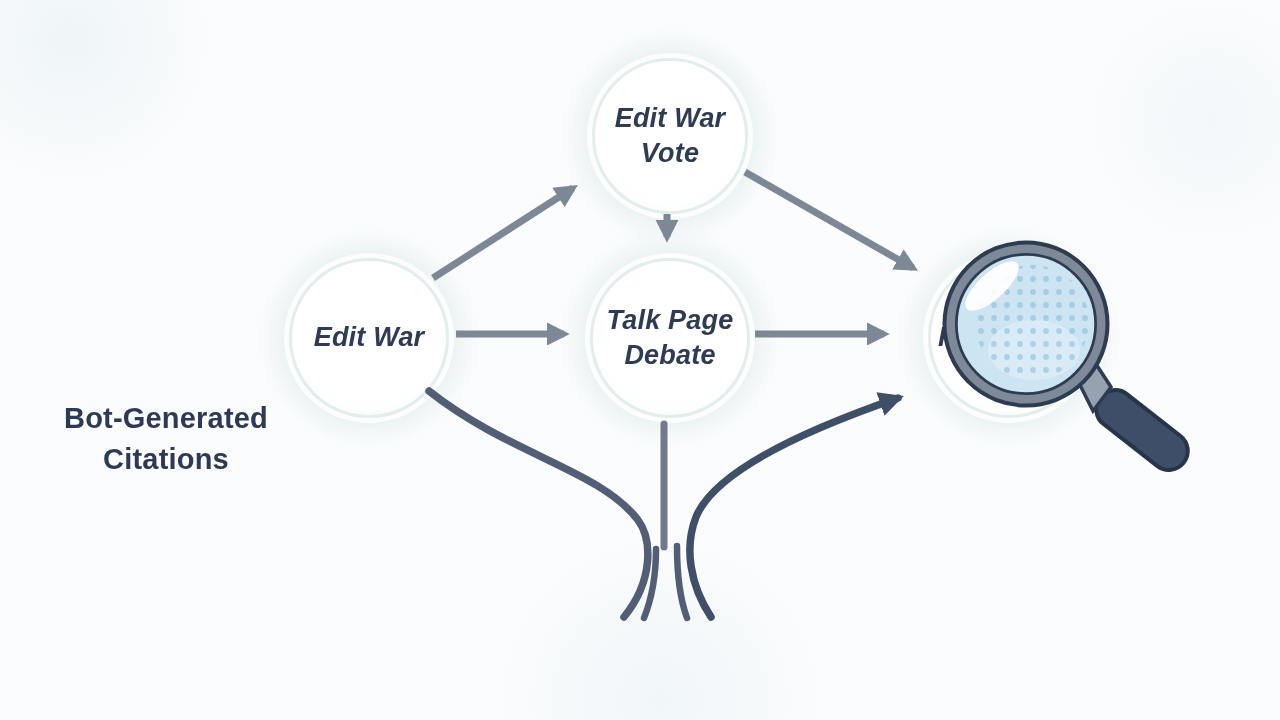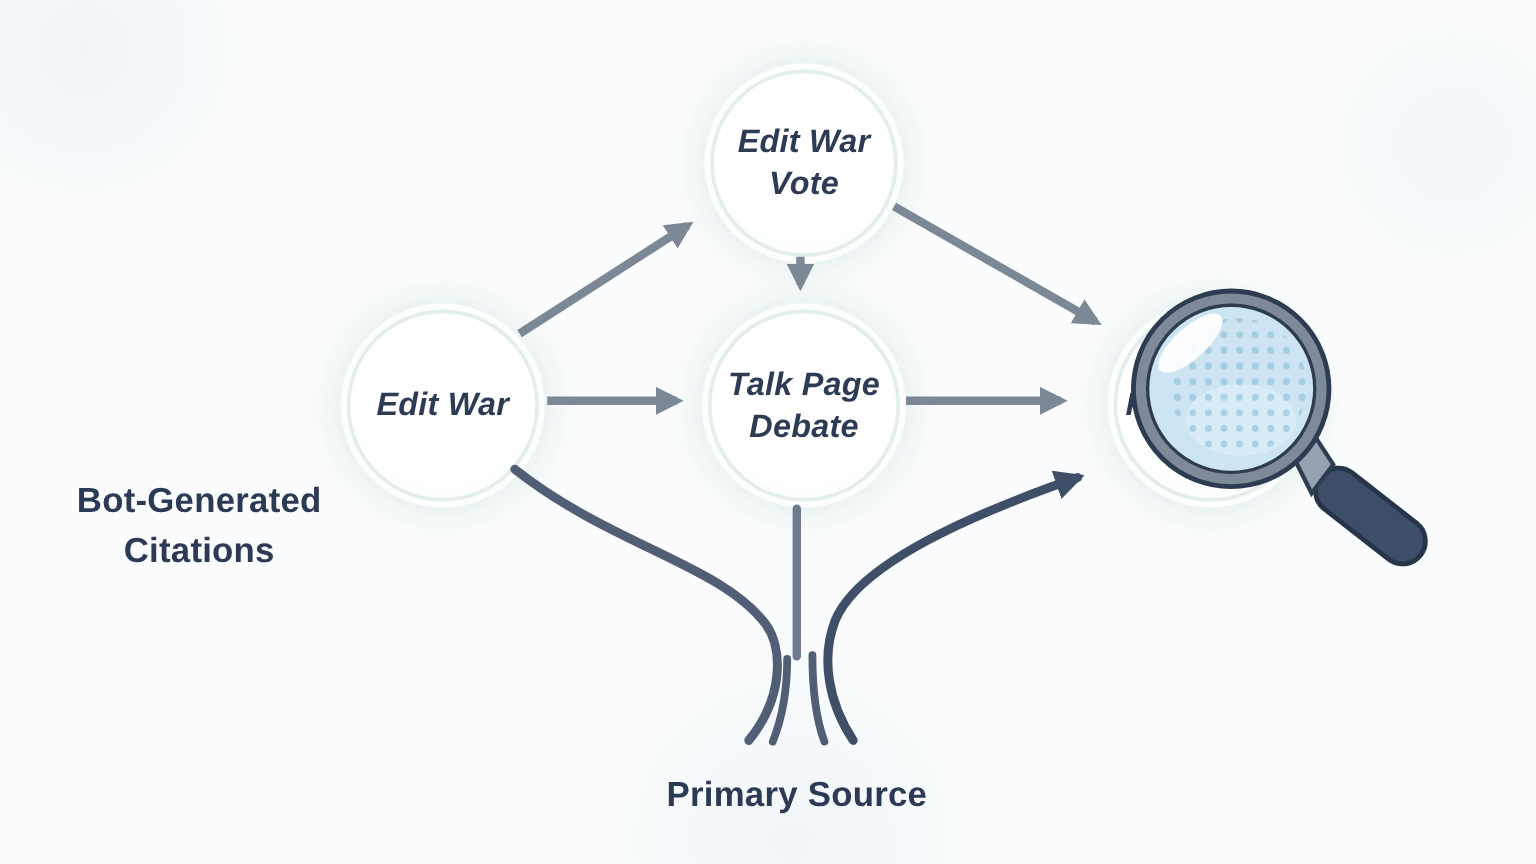--- a/index.html
+++ b/index.html
@@ -54,21 +54,20 @@
   </div>
 
   <div class="node" style="left:928px;top:256px;width:156px;height:156px;">
     <span class="node-label-offset">P</span>
   </div>
 
   <div class="caption big" style="left:25px;top:386px;width:282px;margin-top:12px;">Bot-Generated
 Citations</div>
 
 
-  <div class="caption big" style="left:514px;top:643px;width:300px;">Primary Source</div>
 
   <svg class="overlay" width="1280" height="720" viewBox="0 0 1280 720">
     <defs>
       <marker id="ah-gray" viewBox="0 0 10 10" refX="7.5" refY="5" markerWidth="3.3" markerHeight="3.3" orient="auto">
         <path d="M0 0 L10 5 L0 10 Z" fill="#7d8896"></path>
       </marker>
       <marker id="ah-navy" viewBox="0 0 10 10" refX="7.5" refY="5" markerWidth="3.3" markerHeight="3.3" orient="auto">
         <path d="M0 0 L10 5 L0 10 Z" fill="#404f68"></path>
       </marker>
       <pattern id="halftone" x="0" y="0" width="13" height="13" patternUnits="userSpaceOnUse">

